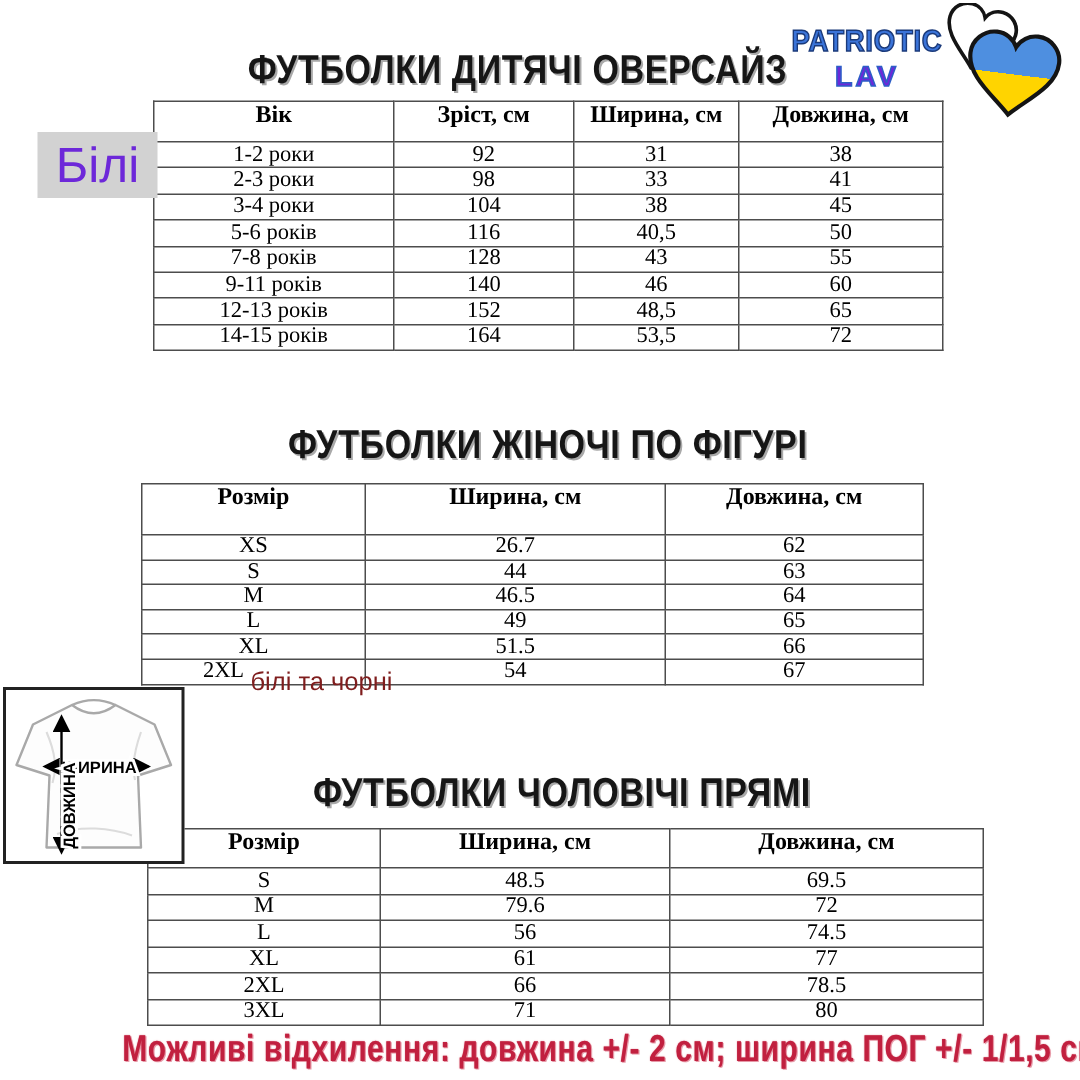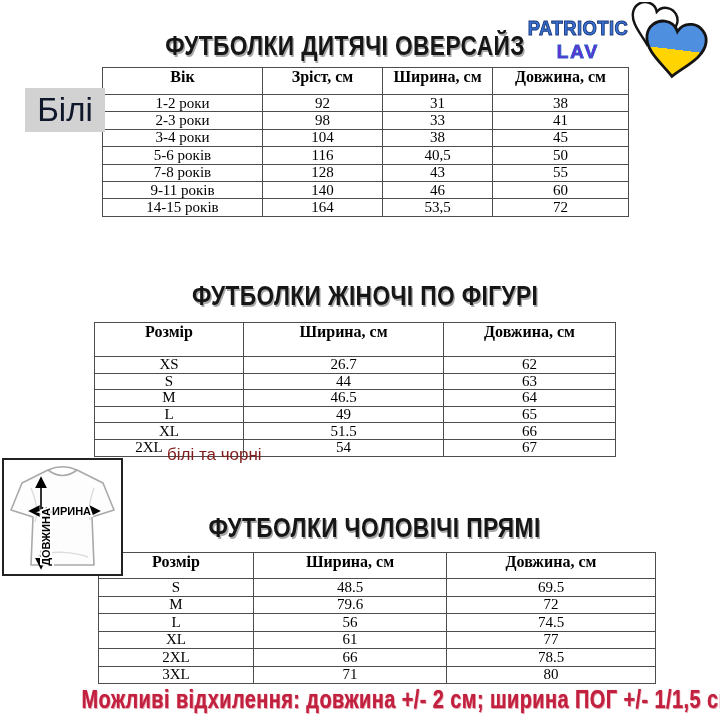--- a/index.html
+++ b/index.html
@@ -22,21 +22,21 @@
               letter-spacing:0.5px;color:#3b74d9;-webkit-text-stroke:1px #1b3a7a;
               transform:scaleX(0.92);transform-origin:center;}
   .logo-line2{position:absolute;left:0;top:39px;width:116px;text-align:center;
               font-family:"Liberation Sans",sans-serif;font-weight:700;font-size:19px;
               letter-spacing:2px;color:#6d28d9;-webkit-text-stroke:1px #2c5ec7;}
   .logo-hearts{position:absolute;right:2px;top:0;}
 
   
   .bili{position:absolute;left:25px;top:88px;width:80px;height:44px;background:#d2d2d2;
         font-family:"Liberation Sans",sans-serif;font-size:33px;line-height:44px;
-        text-align:center;color:#0f172a;z-index:6;}
+        text-align:center;color:#6d28d9;z-index:6;}
 
   
   table.szt{position:absolute;border-collapse:collapse;table-layout:fixed;background:#fff;z-index:1;}
   table.szt th,table.szt td{border:1px solid #4d4d4d;text-align:center;padding:0;overflow:hidden;}
   table.szt th{font-weight:700;font-size:16px;vertical-align:top;}
   table.szt td{font-size:15px;line-height:1;vertical-align:middle;}
 
   .t1{left:102px;top:67px;width:526px;}
   .t1 th{height:26px;padding-top:4px;}
   .t1 td{height:16.4px;}
@@ -136,20 +136,26 @@
           <td>43</td>
           <td>55</td>
         </tr>
         <tr>
           <td>9-11 років</td>
           <td>140</td>
           <td>46</td>
           <td>60</td>
         </tr>
         <tr>
+          <td>12-13 років</td>
+          <td>152</td>
+          <td>48,5</td>
+          <td>65</td>
+        </tr>
+        <tr>
           <td>14-15 років</td>
           <td>164</td>
           <td>53,5</td>
           <td>72</td>
         </tr>
       </tbody>
   </table>
 
   <div class="sec-title title-2">
     <span class="tx">ФУТБОЛКИ ЖІНОЧІ ПО ФІГУРІ</span>

